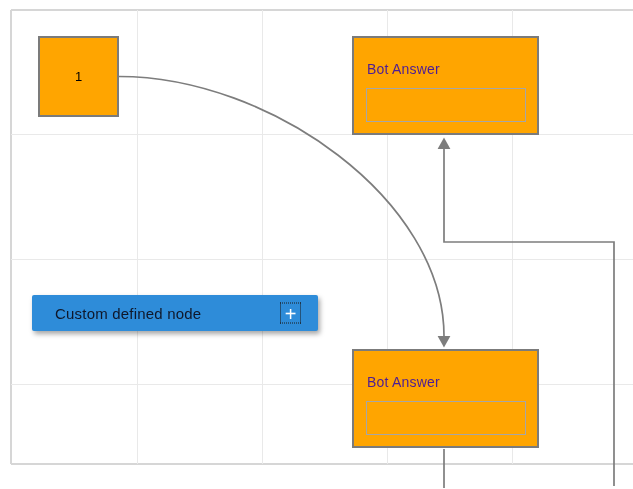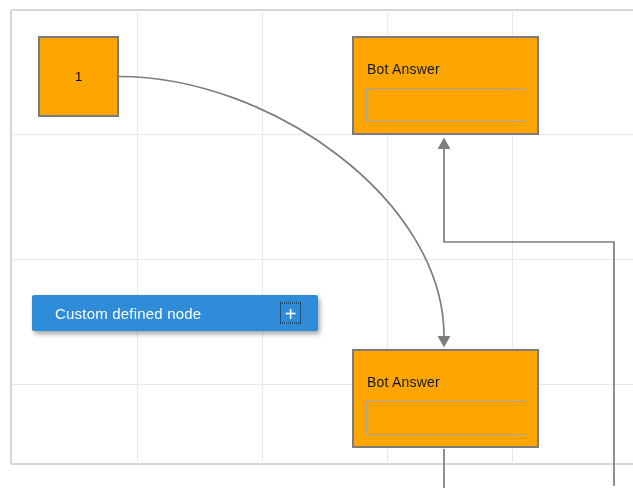--- a/index.html
+++ b/index.html
@@ -66,21 +66,21 @@
     background: #FFA500;
     border: 2px solid #7b7b7b;
   }
   .bot-top { left: 352px; top: 36px; }
   .bot-bottom { left: 352px; top: 349px; }
   .bot-title {
     position: absolute;
     left: 13px;
     top: 23px;
     font-size: 14px;
-    color: #0f172a;
+    color: #4c1d95;
     letter-spacing: 0.2px;
     white-space: nowrap;
   }
   .bot-input {
     position: absolute;
     left: 12px;
     top: 50px;
     width: 160px;
     height: 34px;
     border: 1.5px solid #a6a6a6;
@@ -170,19 +170,19 @@
     <div class="bot-title">Bot Answer</div>
     <div class="bot-input"></div>
   </div>
 
   <div class="node bot-node bot-bottom" style="background-color: rgb(255, 165, 0); border-color: rgb(123, 123, 123);">
     <div class="bot-title">Bot Answer</div>
     <div class="bot-input"></div>
   </div>
 
   <div class="node custom-node" style="background-color: rgb(46, 140, 217);">
-    <span class="custom-label" style="color: #ffffff;">Custom defined node</span>
+    <span class="custom-label" style="color: #0f172a;">Custom defined node</span>
     <span class="add-btn">
       <span class="plus">+</span>
     </span>
   </div>
 
 </div>
 
 </body></html>

